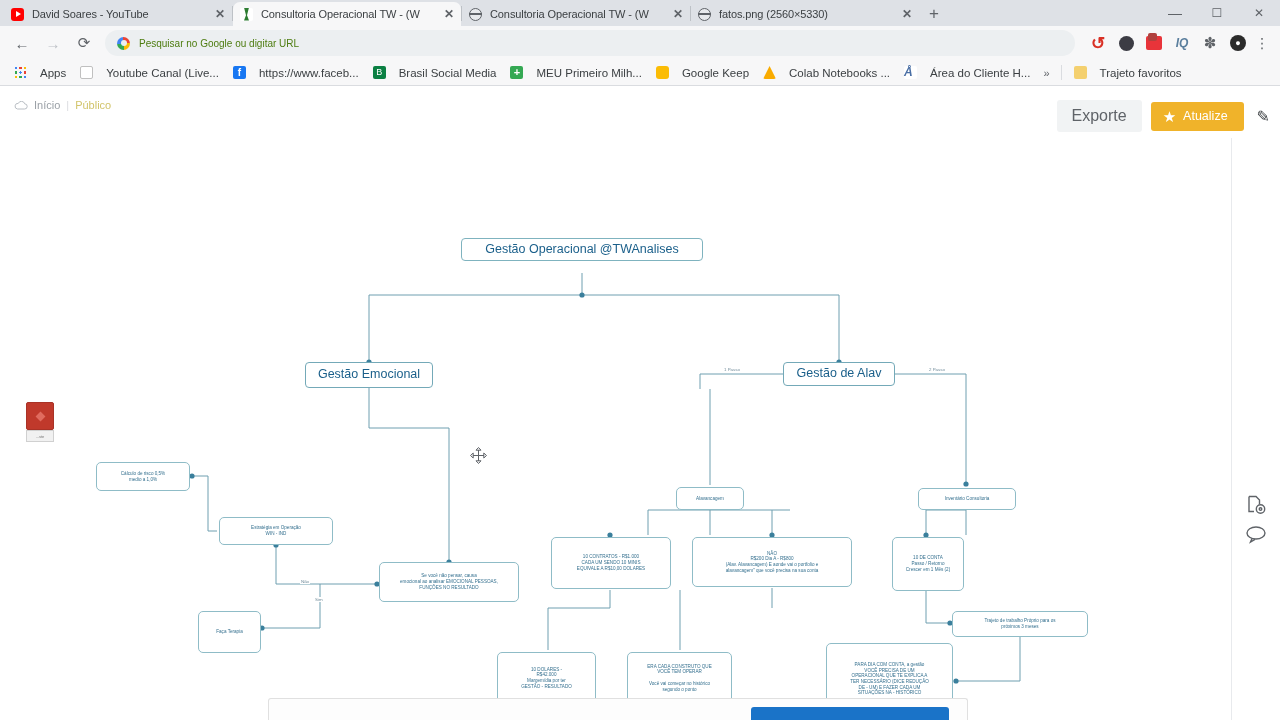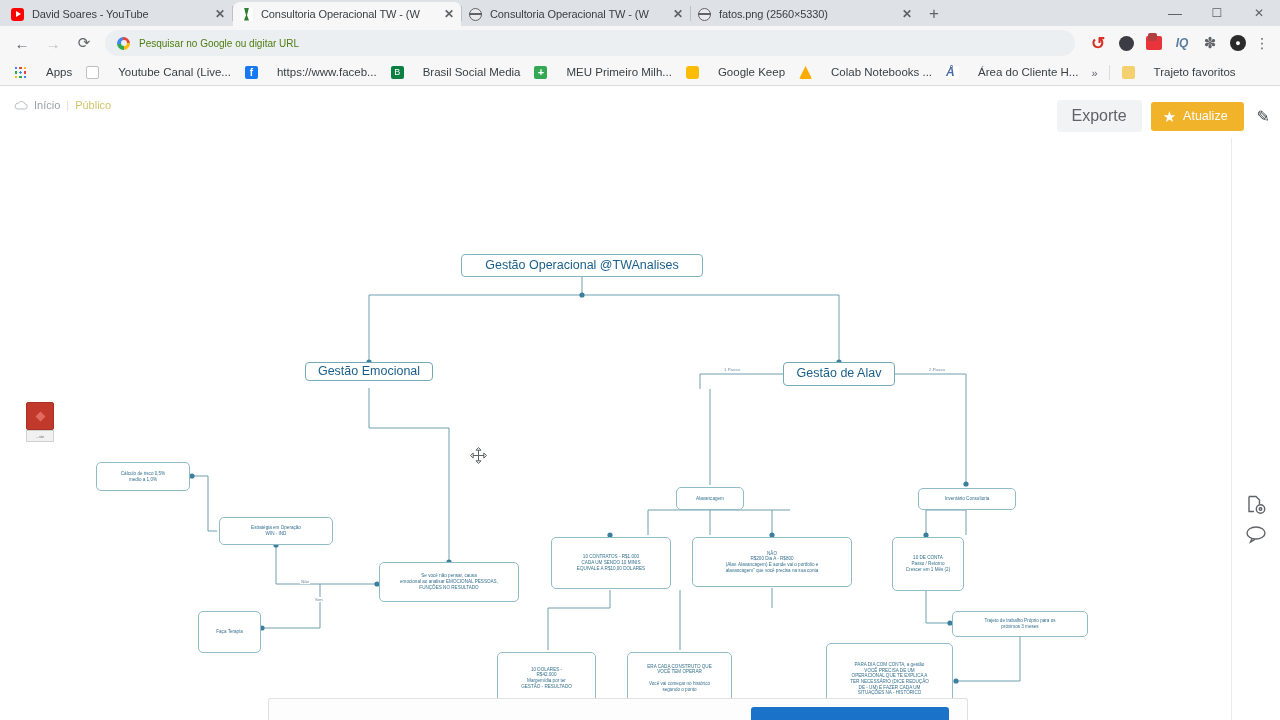--- a/index.html
+++ b/index.html
@@ -100,21 +100,21 @@
     background: #f7f7f8;
     display: flex;
     align-items: center;
     padding: 0 8px;
     gap: 2px;
     border-bottom: 1px solid #dadce0;
     font-size: 11.5px;
     color: #3c4043;
     overflow: hidden;
   }
-  .bm { display:flex; gap:19px; padding: 2px 6px; border-radius:4px; white-space:nowrap; flex:none;}
+  .bm { display:flex; align-items:center; gap:13px; padding: 2px 6px; border-radius:4px; white-space:nowrap; flex:none;}
   .bm-ico { width:13px; height:13px; border-radius:2px; flex:none; display:block;}
   .bmi-apps{ background:
      radial-gradient(circle 1.4px at 2px 2px,#4285f4 99%,transparent),
      radial-gradient(circle 1.4px at 6.5px 2px,#ea4335 99%,transparent),
      radial-gradient(circle 1.4px at 11px 2px,#fbbc05 99%,transparent),
      radial-gradient(circle 1.4px at 2px 6.5px,#34a853 99%,transparent),
      radial-gradient(circle 1.4px at 6.5px 6.5px,#4285f4 99%,transparent),
      radial-gradient(circle 1.4px at 11px 6.5px,#ea4335 99%,transparent),
      radial-gradient(circle 1.4px at 2px 11px,#fbbc05 99%,transparent),
      radial-gradient(circle 1.4px at 6.5px 11px,#34a853 99%,transparent),
@@ -390,25 +390,25 @@
             <circle cx="966" cy="346" r="2.6"></circle>
             <circle cx="950" cy="485" r="2.6"></circle>
             <circle cx="956" cy="543" r="2.6"></circle>
             <circle cx="449" cy="424" r="2.6"></circle>
           </g>
         </svg>
 
         <div class="broken-img"></div>
         <div class="broken-cap">...ste</div>
 
-        <div class="node root" style="left:461px;top:116px;width:242px;height:23px;">
+        <div class="node root" style="left:461px;top:100px;width:242px;height:23px;">
           <span>Gestão Operacional @TWAnalises</span>
         </div>
 
-        <div class="node branch" style="left:305px;top:224px;width:128px;height:19px;text-align:center;">
+        <div class="node branch" style="left:305px;top:224px;width:128px;height:26px;text-align:center;">
           <span>Gestão Emocional</span></div>
         <div class="node branch" style="left:783px;top:224px;width:112px;height:24px;">
           <span>Gestão de Alav</span></div>
 
         <div class="node small" style="left:96px;top:324px;width:94px;height:29px;">
           <span>Cálculo de risco 0,5%
 medio a 1,0%</span></div>
         <div class="node small" style="left:219px;top:379px;width:114px;height:28px;">
           <span>Estratégia em Operação
 WIN - IND</span></div>

